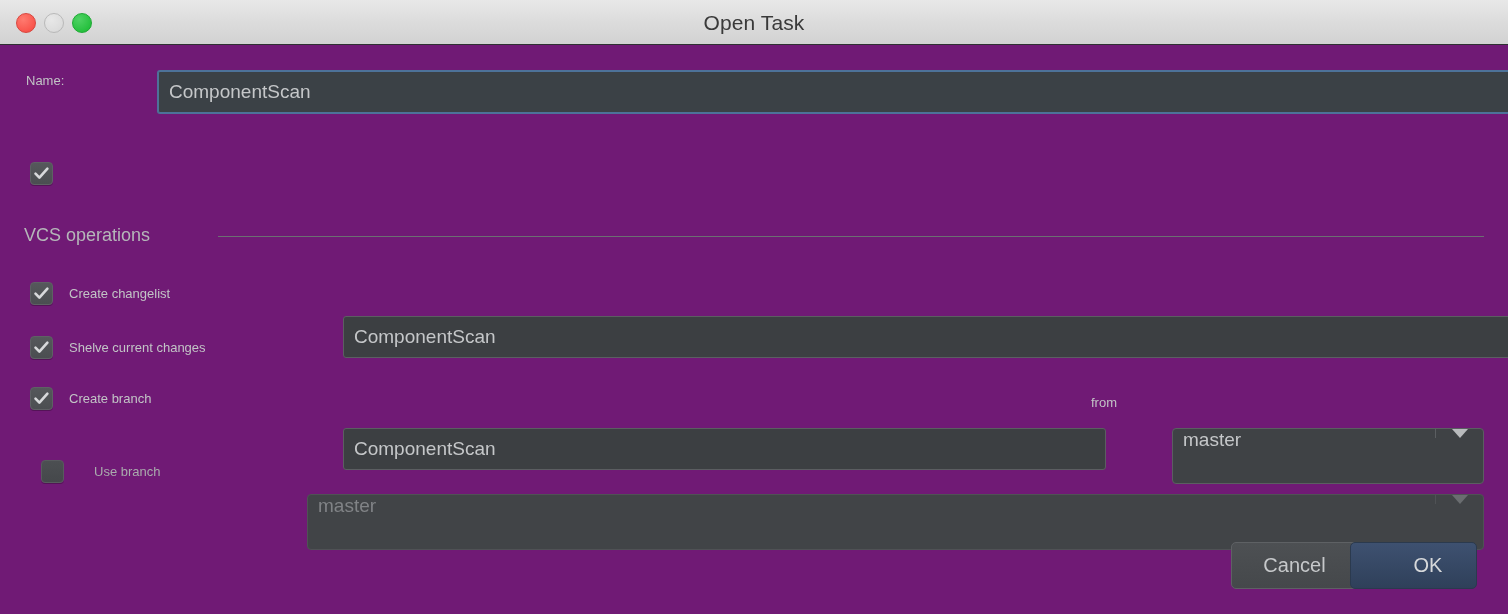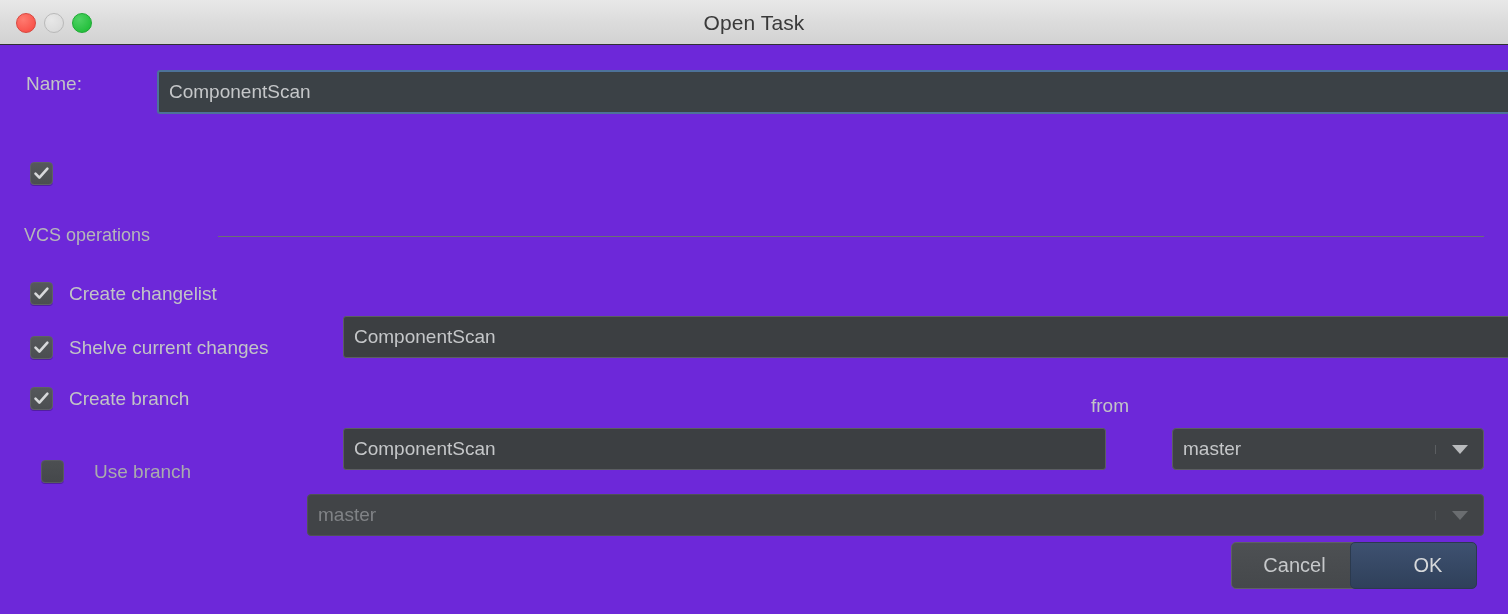--- a/index.html
+++ b/index.html
@@ -15,21 +15,21 @@
     background: #414447;
     color: #bfc1c3;
     -webkit-font-smoothing: antialiased;
   }
 
   
   .window {
     position: relative;
     width: 1508px;
     height: 614px;
-    background: #6d28d9;
+    background: #701a75;
     display: flex;
     flex-direction: column;
   }
 
   
   .titlebar {
     position: relative;
     height: 45px;
     flex: 0 0 45px;
     background: linear-gradient(to bottom, #e8e8e8 0%, #dcdcdc 50%, #d2d2d2 100%);
@@ -84,21 +84,21 @@
   }
 
   .row {
     position: absolute;
     display: flex;
     align-items: center;
   }
 
   
   .label {
-    font-size: 19px;
+    font-size: 13px;
     color: #c2c4c6;
     white-space: nowrap;
   }
   .label.dim { color: #a9abad; }
 
   
   .textfield {
     background: #3c3f42;
     border: 1px solid #5b5e61;
     border-radius: 3px;
@@ -147,26 +147,26 @@
 
   
   .group-sep-line {
     position: absolute;
     height: 1px;
     background: #6c6f72;
   }
 
   
   .combo {
-    height: 42px;
+    height: 56px;
     border: 1px solid #5b5e61;
     border-radius: 4px;
     background: #3f4245;
     display: flex;
-    align-items: center;
+    align-items: flex-start;
     overflow: hidden;
   }
   .combo .combo-value {
     flex: 1 1 auto;
     display: flex;
     align-items: center;
     padding: 0 10px;
     font-size: 19px;
     color: #c5c7c9;
     white-space: nowrap;

